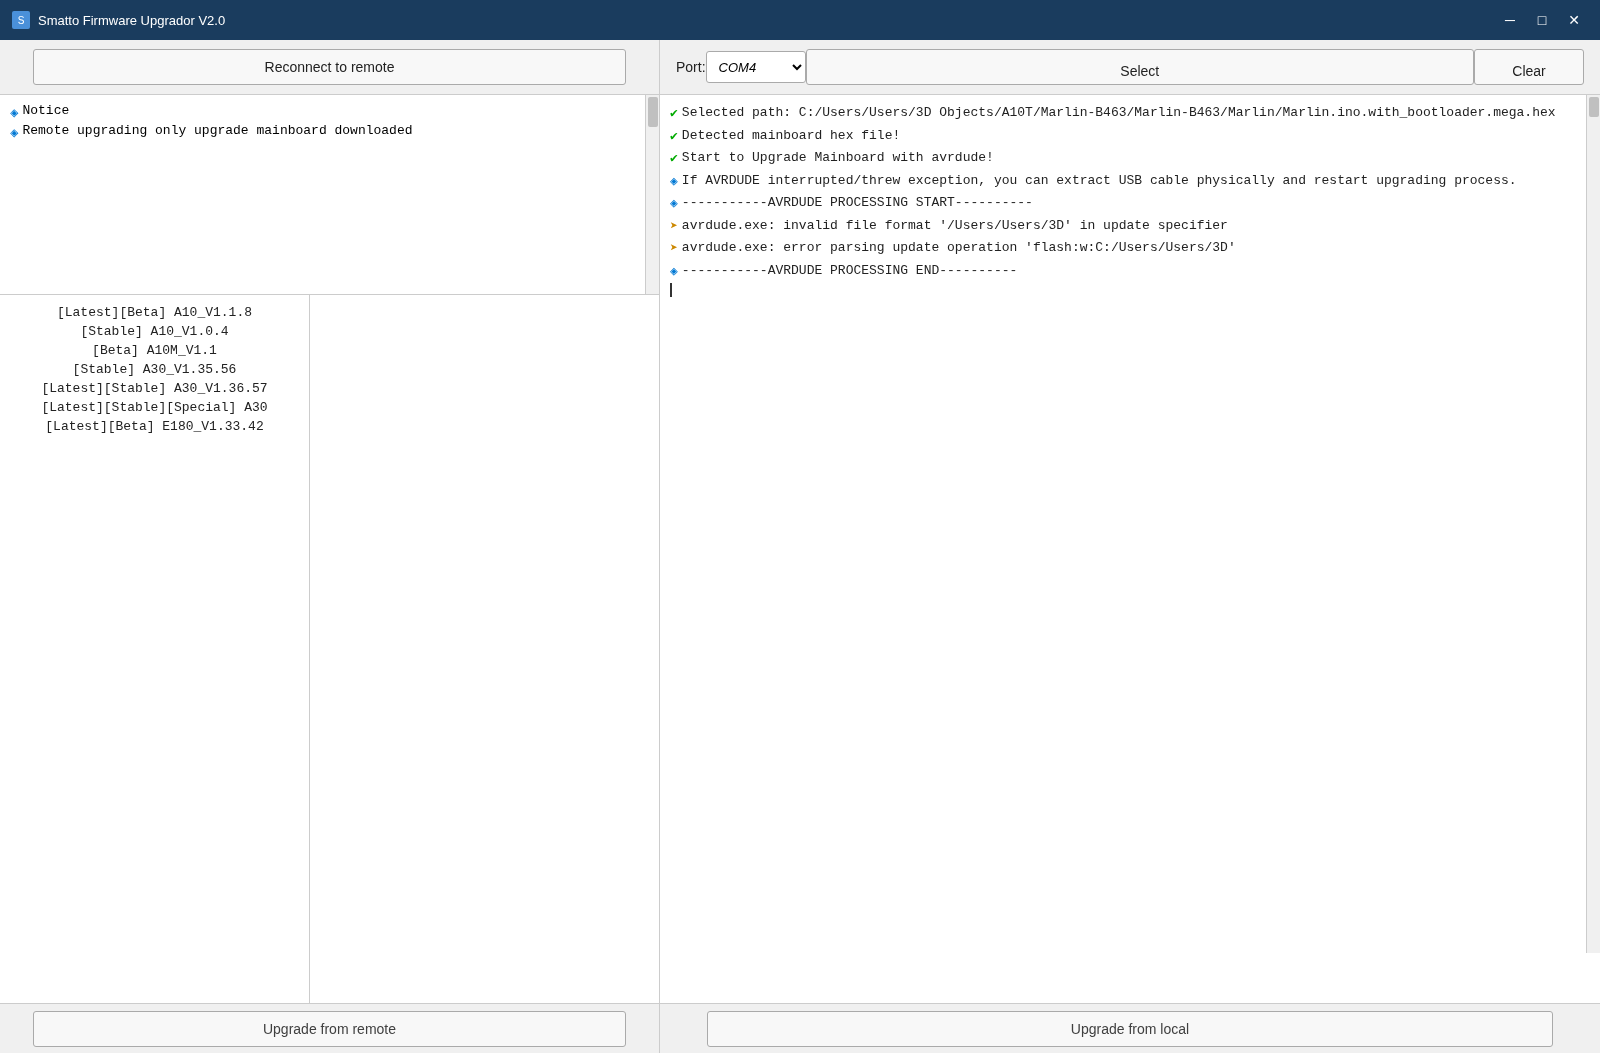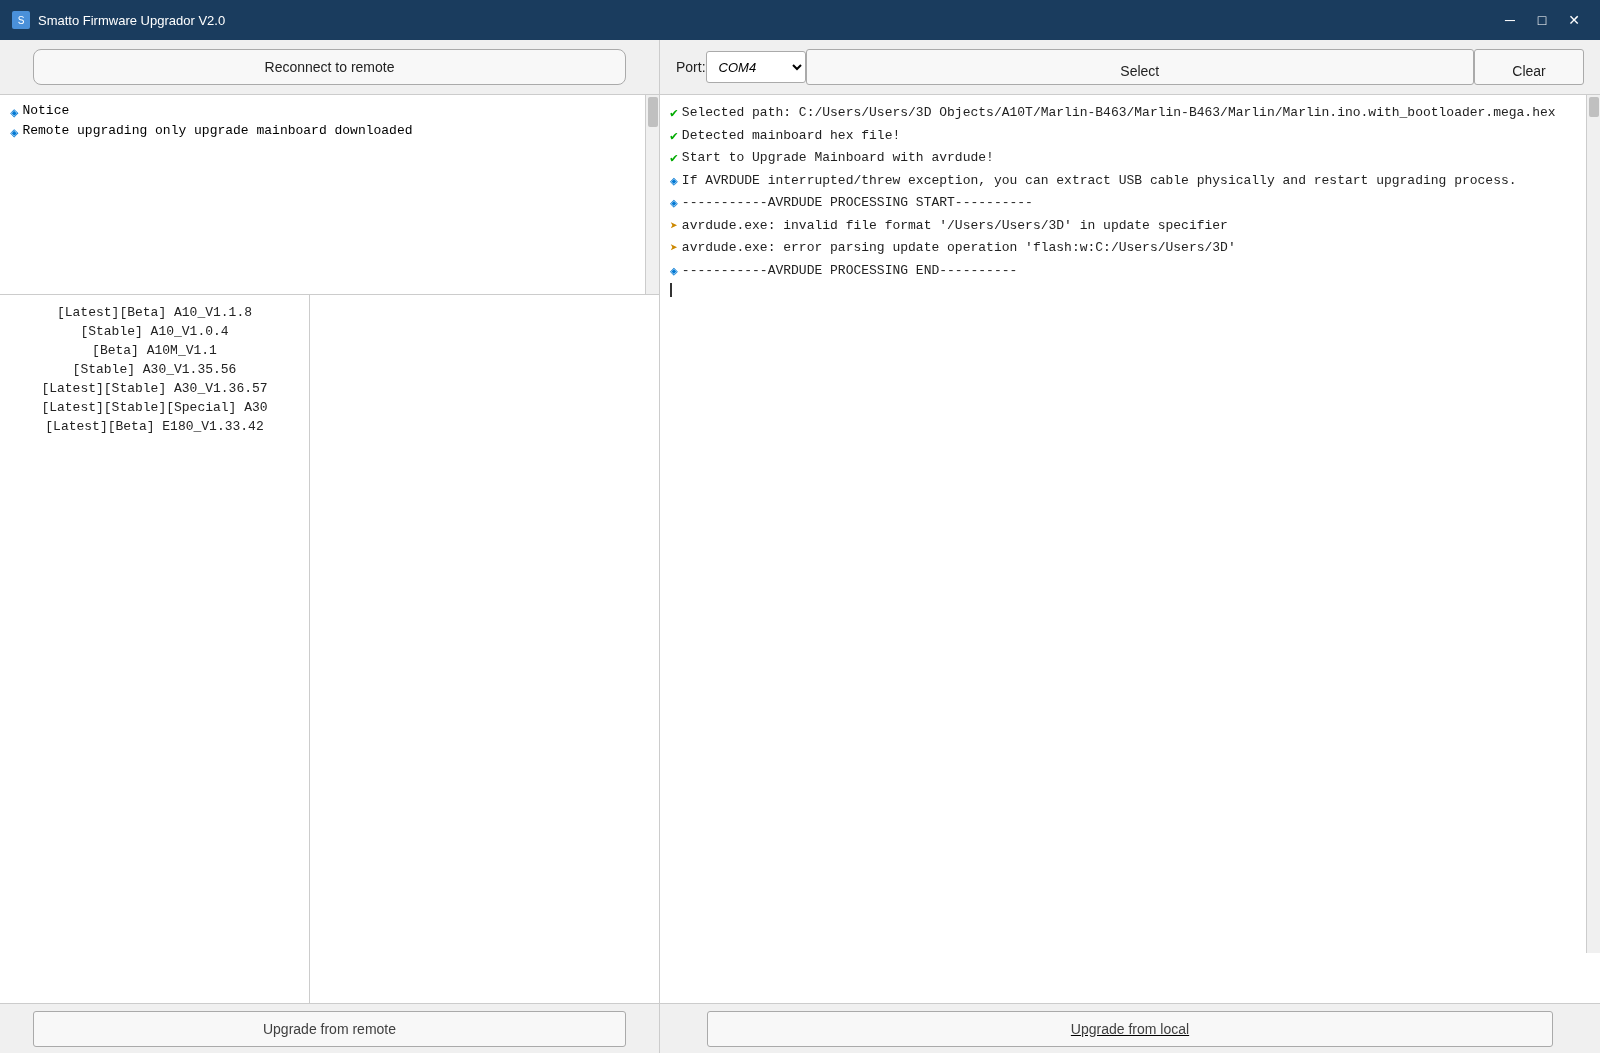--- a/index.html
+++ b/index.html
@@ -86,21 +86,21 @@
       flex: 1;
       display: flex;
       align-items: center;
       padding: 0 16px;
     }
     .reconnect-btn {
       width: 90%;
       height: 36px;
       background: #f8f8f8;
       border: 1px solid #aaa;
-      border-radius: 8px;
+      border-radius: 3px;
       font-size: 14px;
       cursor: pointer;
       color: #222;
     }
 
     .port-label {
       font-size: 14px;
       color: #222;
       white-space: nowrap;
     }
@@ -288,21 +288,20 @@
       display: flex;
       align-items: center;
       justify-content: center;
       border-right: 1px solid #ccc;
     }
     .bottom-right {
       flex: 1;
       display: flex;
       align-items: center;
       justify-content: center;
-      text-decoration: underline;
     }
     .upgrade-btn {
       width: 90%;
       height: 36px;
       background: #f8f8f8;
       border: 1px solid #aaa;
       border-radius: 3px;
       font-size: 14px;
       cursor: pointer;
       color: #404040;

